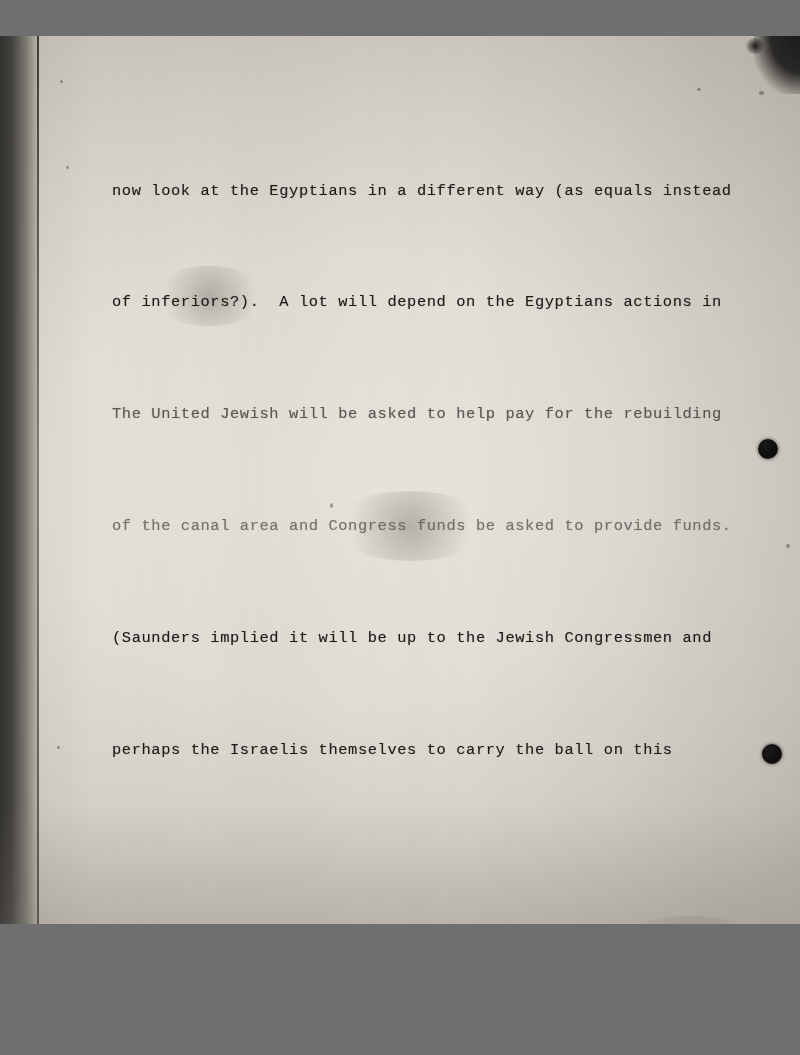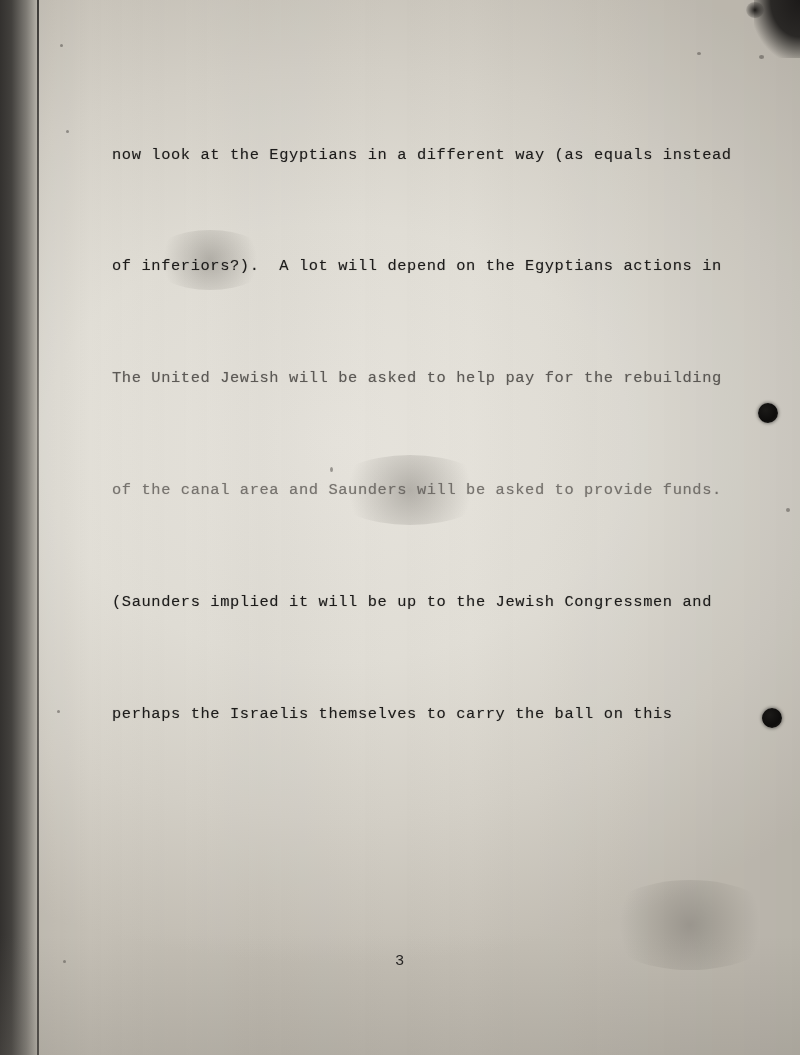--- a/index.html
+++ b/index.html
@@ -3,24 +3,25 @@
 <meta charset="utf-8">
 <style>
   html, body {
     margin: 0;
     padding: 0;
     background: #6f6f6f;
   }
   #page {
     position: relative;
     width: 800px;
-    height: 1055px;
+    height: 888px;
     overflow: hidden;
     background: #eab308;
     font-family: "Liberation Mono", "DejaVu Sans Mono", monospace;
+    margin-top: 36px;
   }
   
   .paper {
     position: absolute;
     left: 0; top: 0;
     width: 800px; height: 1055px;
     background:
       radial-gradient(ellipse 700px 520px at 42% 42%, #e7e4dd 0%, #e1ded6 42%, #d4d0c7 72%, #c4bfb5 100%);
   }
   
@@ -156,21 +157,21 @@
   <div class="speck" style="left:66px;top:130px;width:3px;height:3px;"></div>
   <div class="speck" style="left:57px;top:710px;width:3px;height:3px;"></div>
   <div class="speck" style="left:786px;top:508px;width:4px;height:4px;"></div>
   <div class="speck" style="left:63px;top:960px;width:3px;height:3px;"></div>
   <div class="speck" style="left:330px;top:467px;width:3px;height:5px;"></div>
 
   <div class="doc">
     <span class="ln">now look at the Egyptians in a different way (as equals instead</span>
     <span class="ln">of inferiors?).  A lot will depend on the Egyptians actions in</span>
     <span class="ln fade1">The United Jewish will be asked to help pay for the rebuilding</span>
-    <span class="ln fade2">of the canal area and Saunders will be asked to provide funds.</span>
+    <span class="ln fade2">of the canal area and Congress funds be asked to provide funds.</span>
     <span class="ln">(Saunders implied it will be up to the Jewish Congressmen and</span>
     <span class="ln">perhaps the Israelis themselves to carry the ball on this</span>
     
     
     
     
     
     
     
     

